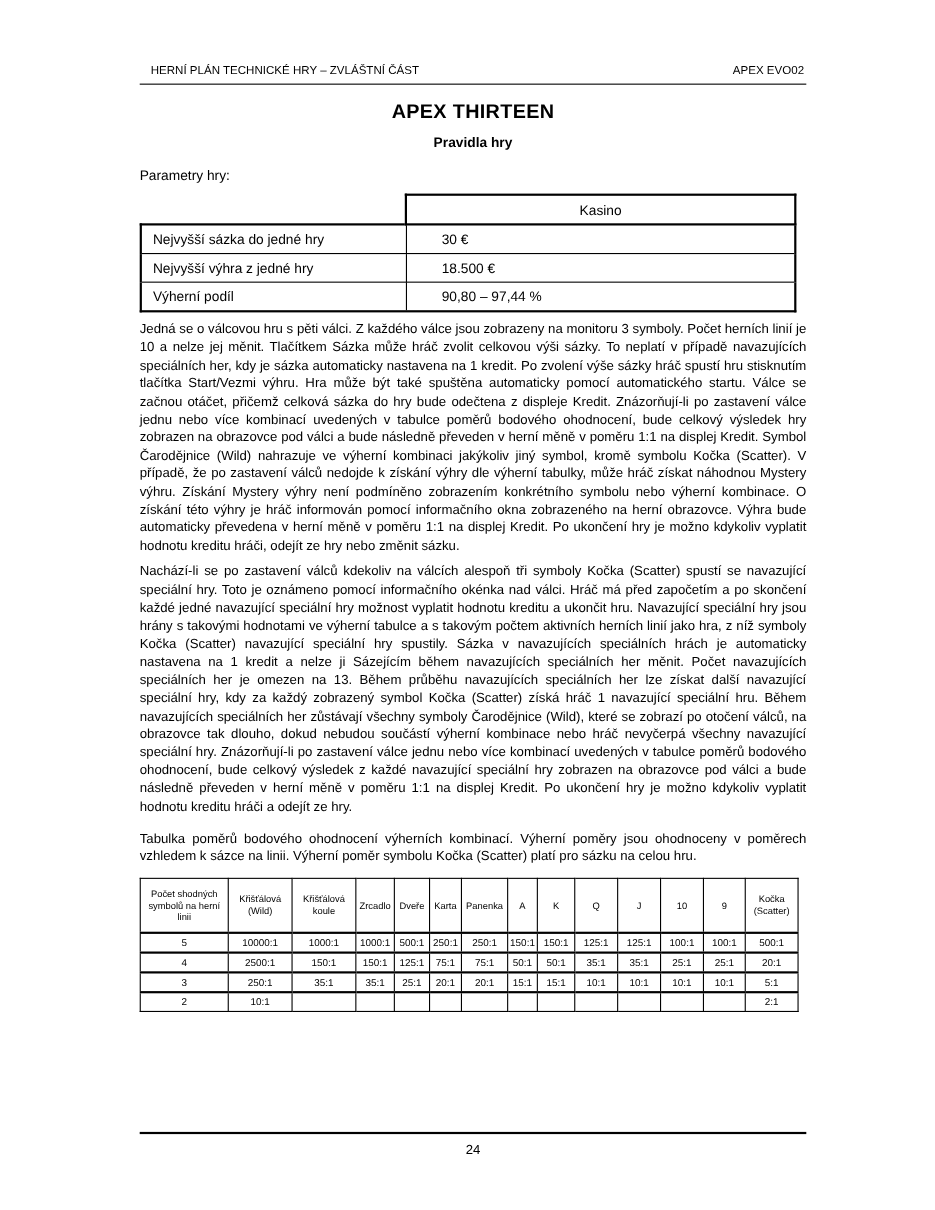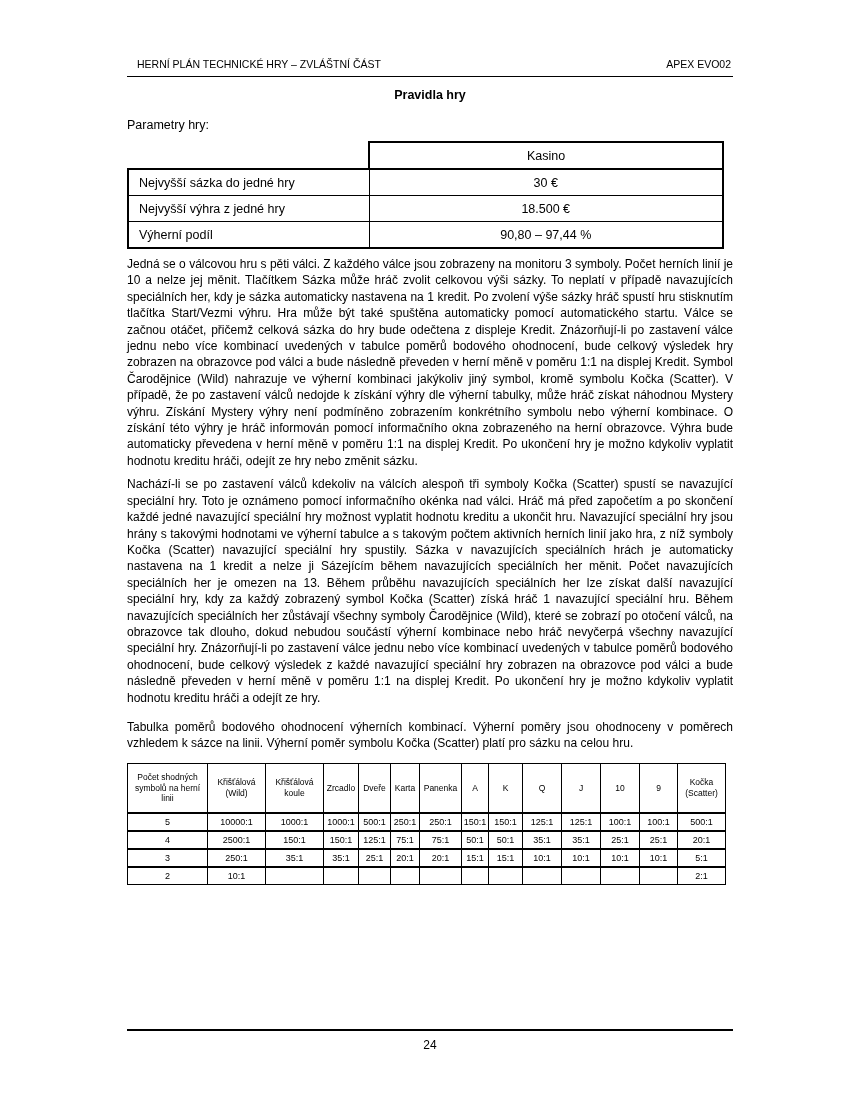--- a/index.html
+++ b/index.html
@@ -72,21 +72,21 @@
   table.params tbody td { border: 1px solid #000; }
   table.params tbody tr:first-child td { border-top: 2px solid #000; }
   table.params tbody tr:last-child td  { border-bottom: 2px solid #000; }
   table.params tbody td.p-label {
     border-left: 2px solid #000;
     padding-left: 10px;
     text-align: left;
   }
   table.params tbody td.p-value {
     border-right: 2px solid #000;
-    text-align: center;
+    padding-left: 32px;
   }
   
   .section-heading {
     margin: 25px 0 0 0;
     font-size: 12.5px;
     font-weight: bold;
   }
   .body-para {
     margin: 7px 0 0 0;
     font-size: 12px;
@@ -143,20 +143,21 @@
 <body>
 
 <div class="content">
 
   <div class="doc-header">
     <span>HERNÍ PLÁN TECHNICKÉ HRY – ZVLÁŠTNÍ ČÁST</span>
     <span>APEX EVO02</span>
   </div>
   <hr class="rule">
 
+  <div class="page-title">APEX THIRTEEN</div>
   <div class="page-subtitle">Pravidla hry</div>
 
   <div class="params-label">Parametry hry:</div>
 
   <table class="params">
     <colgroup>
         <col style="width:241px">
         <col style="width:354px">
       </colgroup>
     <thead>

